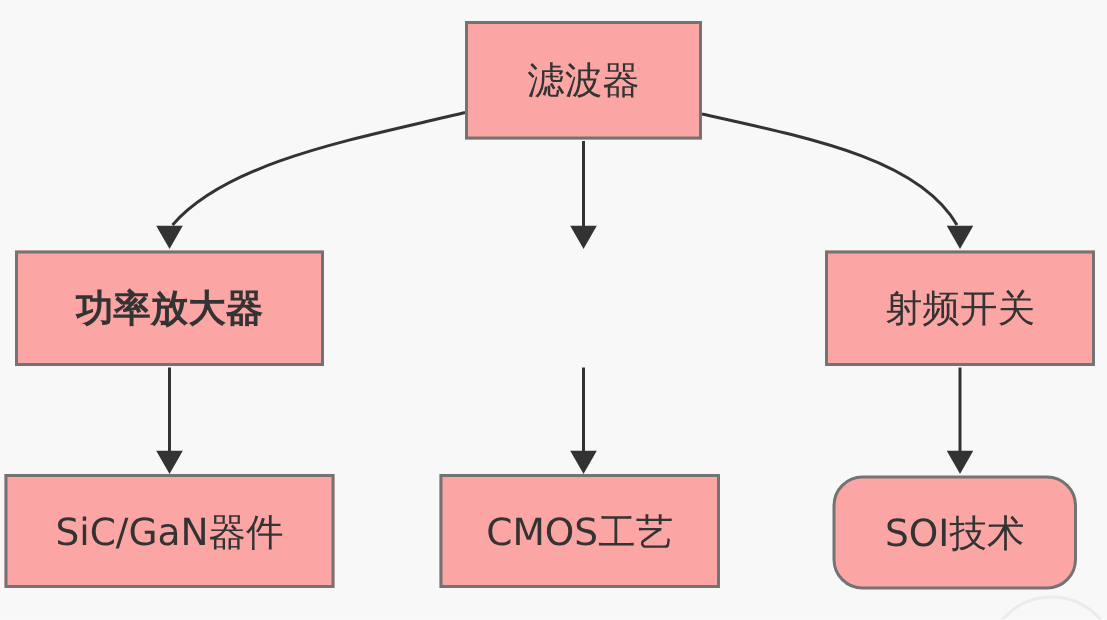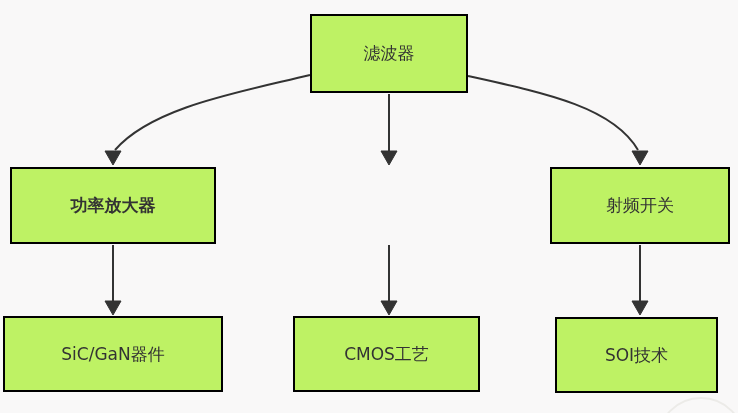--- a/index.html
+++ b/index.html
@@ -26,36 +26,36 @@
     stroke: #333333;
   }
   .watermark-arc {
     fill: none;
     stroke: #ecebe8;
     stroke-width: 2px;
   }
   .node {
     position: absolute;
     box-sizing: border-box;
-    background: #bef264;
-    border: 2px solid #000000;
+    background: #fca5a5;
+    border: 2px solid #737373;
     display: flex;
     align-items: center;
     justify-content: center;
-    font-size: 17px;
+    font-size: 25px;
     color: #333333;
     white-space: nowrap;
   }
   #node-filter          { left: 310px; top: 14px;  width: 158px; height: 79px; }
   #node-power-amplifier { left: 10px;  top: 167px; width: 206px; height: 77px; font-weight: bold; }
   #node-lna             { left: 312px; top: 167px; width: 156px; height: 77px; }
   #node-rf-switch       { left: 550px; top: 167px; width: 180px; height: 77px; }
   #node-sic-gan         { left: 3px;   top: 316px; width: 220px; height: 76px; }
   #node-cmos            { left: 293px; top: 316px; width: 187px; height: 76px; }
-  #node-soi             { left: 555px; top: 317px; width: 163px; height: 76px; }
+  #node-soi             { left: 555px; top: 317px; width: 163px; height: 76px; border-radius: 20px; }
 </style>
 </head>
 <body>
 
 <div class="stage">
 
   <svg class="edges" viewBox="0 0 738 413" xmlns="http://www.w3.org/2000/svg">
 
     <circle class="watermark-arc" cx="701" cy="441" r="43"></circle>
 

